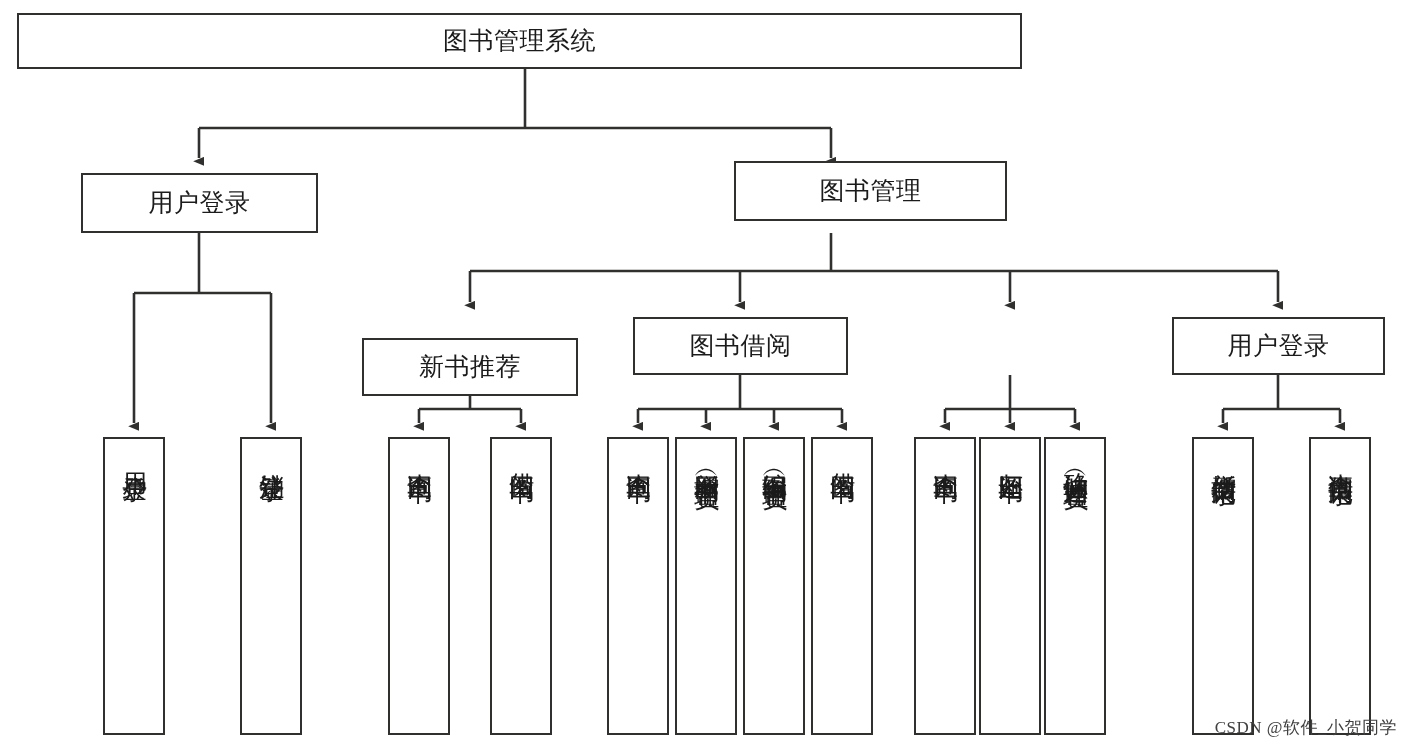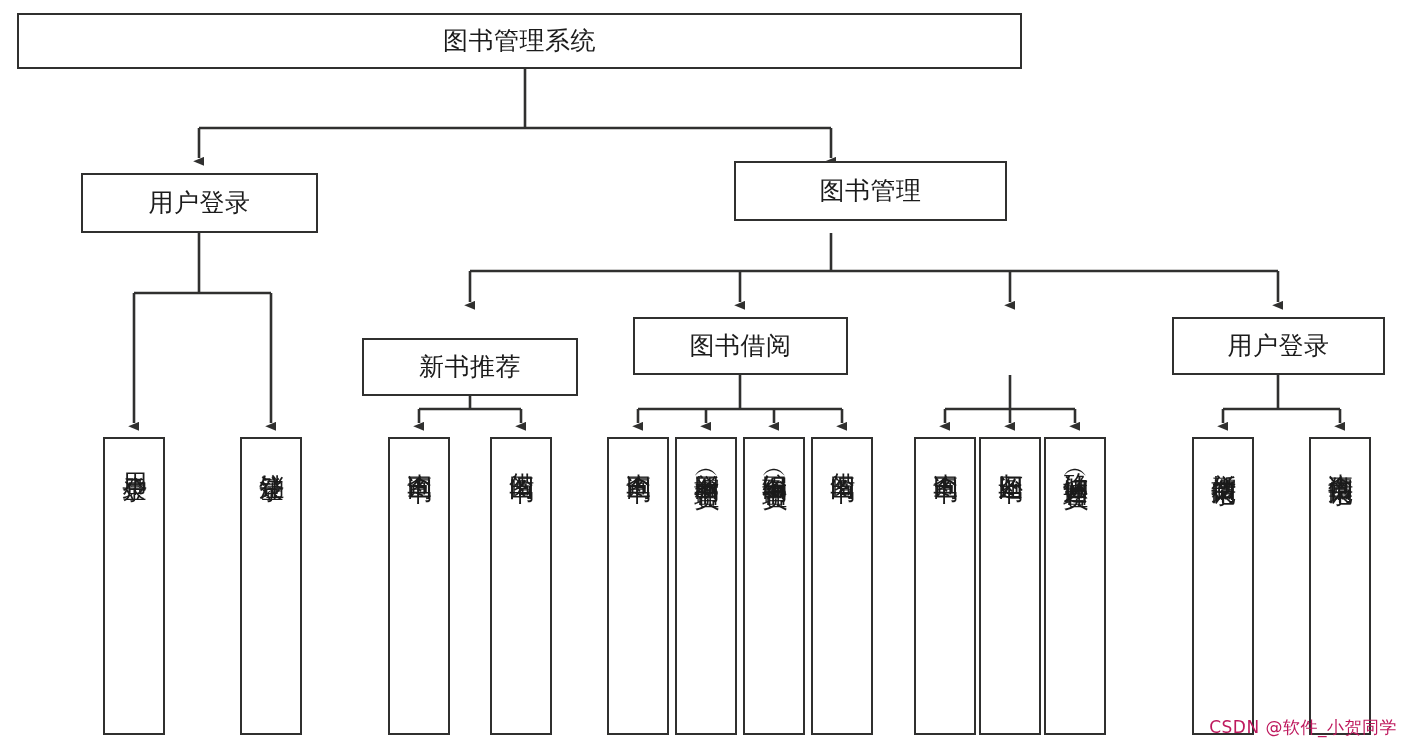--- a/index.html
+++ b/index.html
@@ -57,24 +57,25 @@
     color: #1b1b1b;
   }
   .htext {
     white-space: nowrap;
   }
   #watermark {
     position: absolute;
     right: 8px;
     bottom: 8px;
     font-size: 17px;
-    color: #be185d;
+    color: #404040;
     letter-spacing: 0.5px;
     white-space: nowrap;
     pointer-events: none;
+    font-family: Liberation Serif, serif;
   }
 </style>
 </head>
 <body>
 
 <div id="canvas">
 
   <svg id="edges" viewBox="0 0 1405 747" xmlns="http://www.w3.org/2000/svg">
     <defs>
       <marker id="arrow" markerWidth="9" markerHeight="11" refX="1.2" refY="5.2" orient="auto" markerUnits="userSpaceOnUse">

